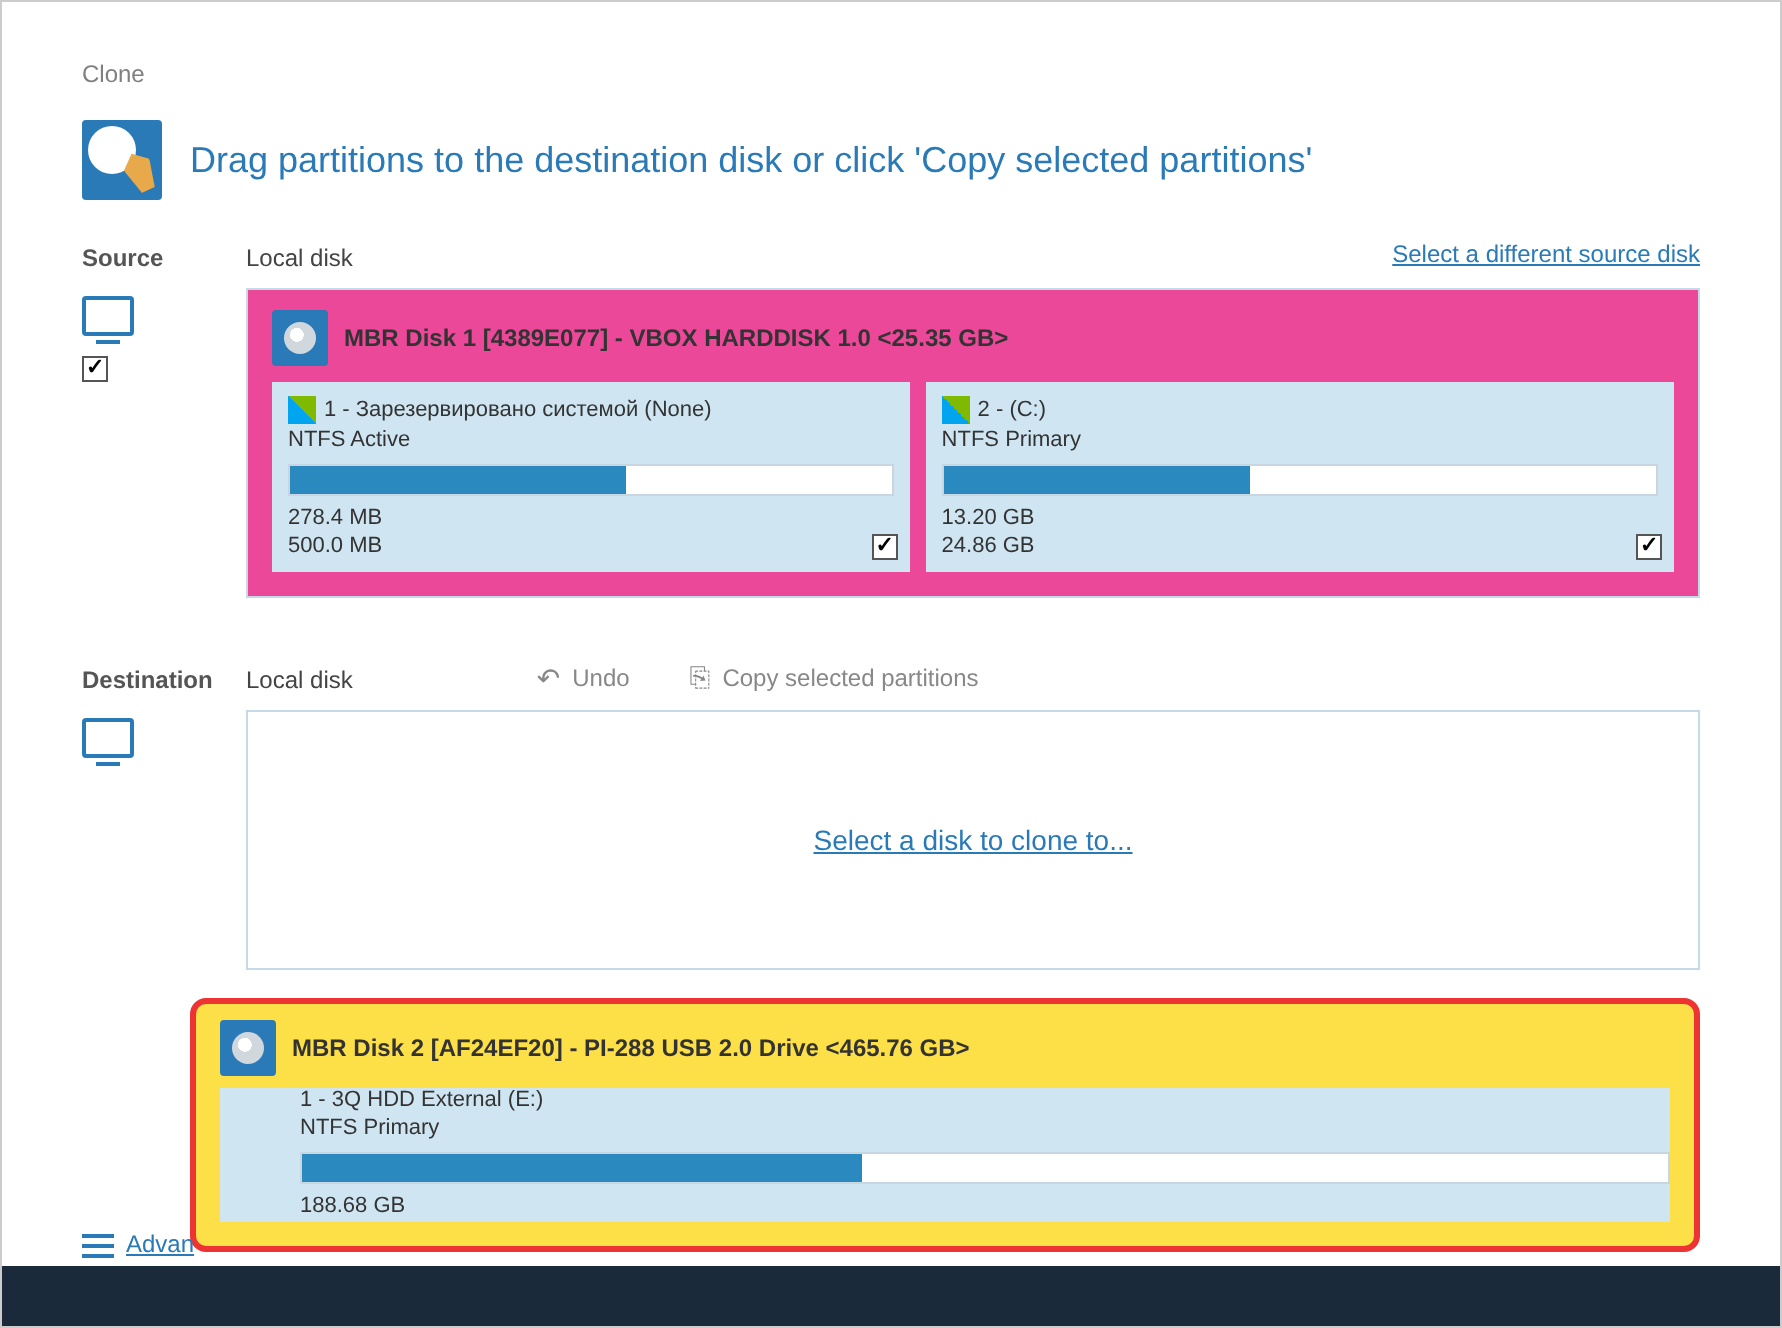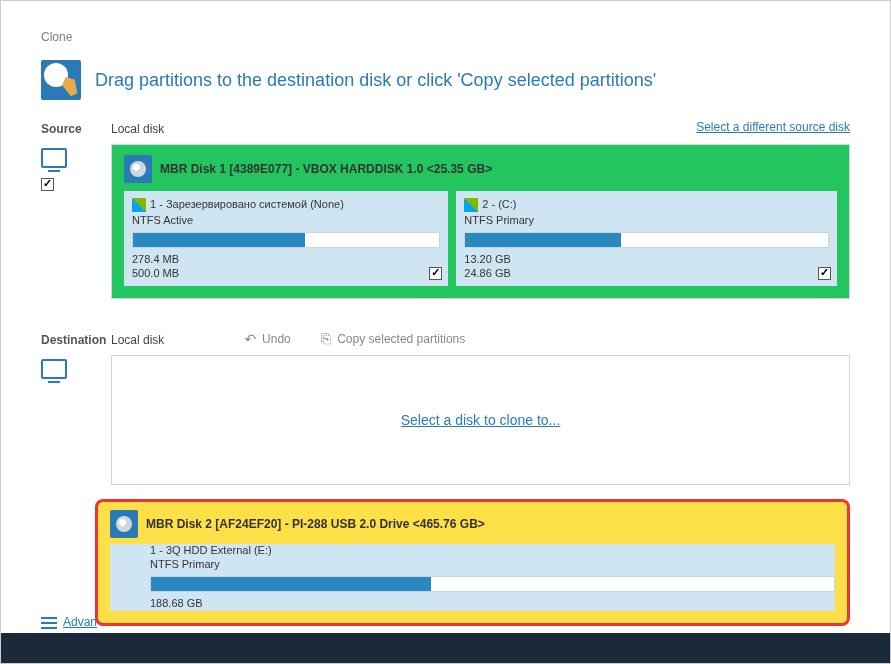--- a/index.html
+++ b/index.html
@@ -3,32 +3,32 @@
 <meta charset="utf-8">
 <style>
 * { box-sizing: border-box; margin: 0; padding: 0; }
 body { font-family: "Segoe UI", Tahoma, sans-serif; font-size: 12px; background: #fff; width: 891px; height: 664px; position: relative; overflow: hidden; border: 1px solid #ccc; }
 .window-title { padding: 29px 20px 6px 40px; color: #808080; font-size: 12px; }
 .header { padding: 10px 40px 16px 40px; display: flex; align-items: center; gap: 14px; }
 .header-icon { width: 40px; height: 40px; background: #2a7ab8; border-radius: 2px; position: relative; overflow: hidden; }
 .header-icon::before { content: ""; position: absolute; width: 24px; height: 24px; border-radius: 50%; background: #fff; left: 3px; top: 3px; }
 .header-icon::after { content: ""; position: absolute; width: 14px; height: 20px; background: #e8a94a; right: 4px; bottom: 4px; transform: rotate(-25deg); clip-path: polygon(50% 0, 100% 30%, 75% 100%, 25% 100%, 0 30%); }
 .header-text { color: #2a7ab8; font-size: 18px; }
-.row { display: flex; padding: 4px 40px; align-items: flex-start; }
+.row { display: flex; padding: 4px 40px; gap: 12px; align-items: flex-start; }
 .row-label { width: 70px; font-weight: 600; color: #555; padding-top: 2px; font-size: 12px; }
 .row-sub { color: #444; font-size: 12px; padding-top: 2px; }
 .link { color: #2a7ab8; text-decoration: underline; cursor: pointer; font-size: 12px; }
 .link-right { margin-left: auto; }
 .computer-icon { width: 26px; height: 20px; border: 2px solid #2a7ab8; border-radius: 2px; margin: 4px 0 2px 0; }
 .computer-icon-wrap { width: 70px; text-align: left; }
 .computer-stand { width: 12px; height: 2px; background: #2a7ab8; margin: 1px 0 0 7px; }
 .checkbox-block { text-align: left; margin-top: 6px; }
 .checkbox { display: inline-block; width: 13px; height: 13px; border: 1px solid #555; background: #fff; position: relative; cursor: pointer; }
 .checkbox.checked::after { content: "✓"; position: absolute; font-size: 11px; top: -2px; left: 1px; font-weight: bold; }
-.disk-panel { flex: 1; border: 1px solid #c6d9e8; background: #22c55e; padding: 10px 12px 12px 12px; }
+.disk-panel { flex: 1; border: 1px solid #c6d9e8; background: #ec4899; padding: 10px 12px 12px 12px; }
 .disk-header { display: flex; align-items: center; gap: 8px; margin-bottom: 8px; }
 .disk-icon { width: 28px; height: 28px; background: #2a7ab8; border-radius: 2px; position: relative; }
 .disk-icon::after { content: ""; position: absolute; width: 16px; height: 16px; border-radius: 50%; background: radial-gradient(circle at 40% 40%, #fff 25%, #d0d8dd 26%); left: 6px; top: 6px; }
 .disk-title { font-weight: 600; font-size: 12px; color: #333; }
 .partitions { display: flex; gap: 8px; }
 .partition { background: #cfe5f2; padding: 6px 8px 6px 8px; position: relative; }
 .win-flag { display: inline-block; width: 14px; height: 14px; background: linear-gradient(45deg, #00a4ef 50%, #7fba00 50%); margin-right: 4px; vertical-align: middle; }
 .part-label { font-size: 11px; color: #333; }
 .part-fs { font-size: 11px; color: #333; margin-top: 2px; }
 .bar-outer { height: 16px; background: #fff; border: 1px solid #c7d6e0; margin-top: 6px; position: relative; }

